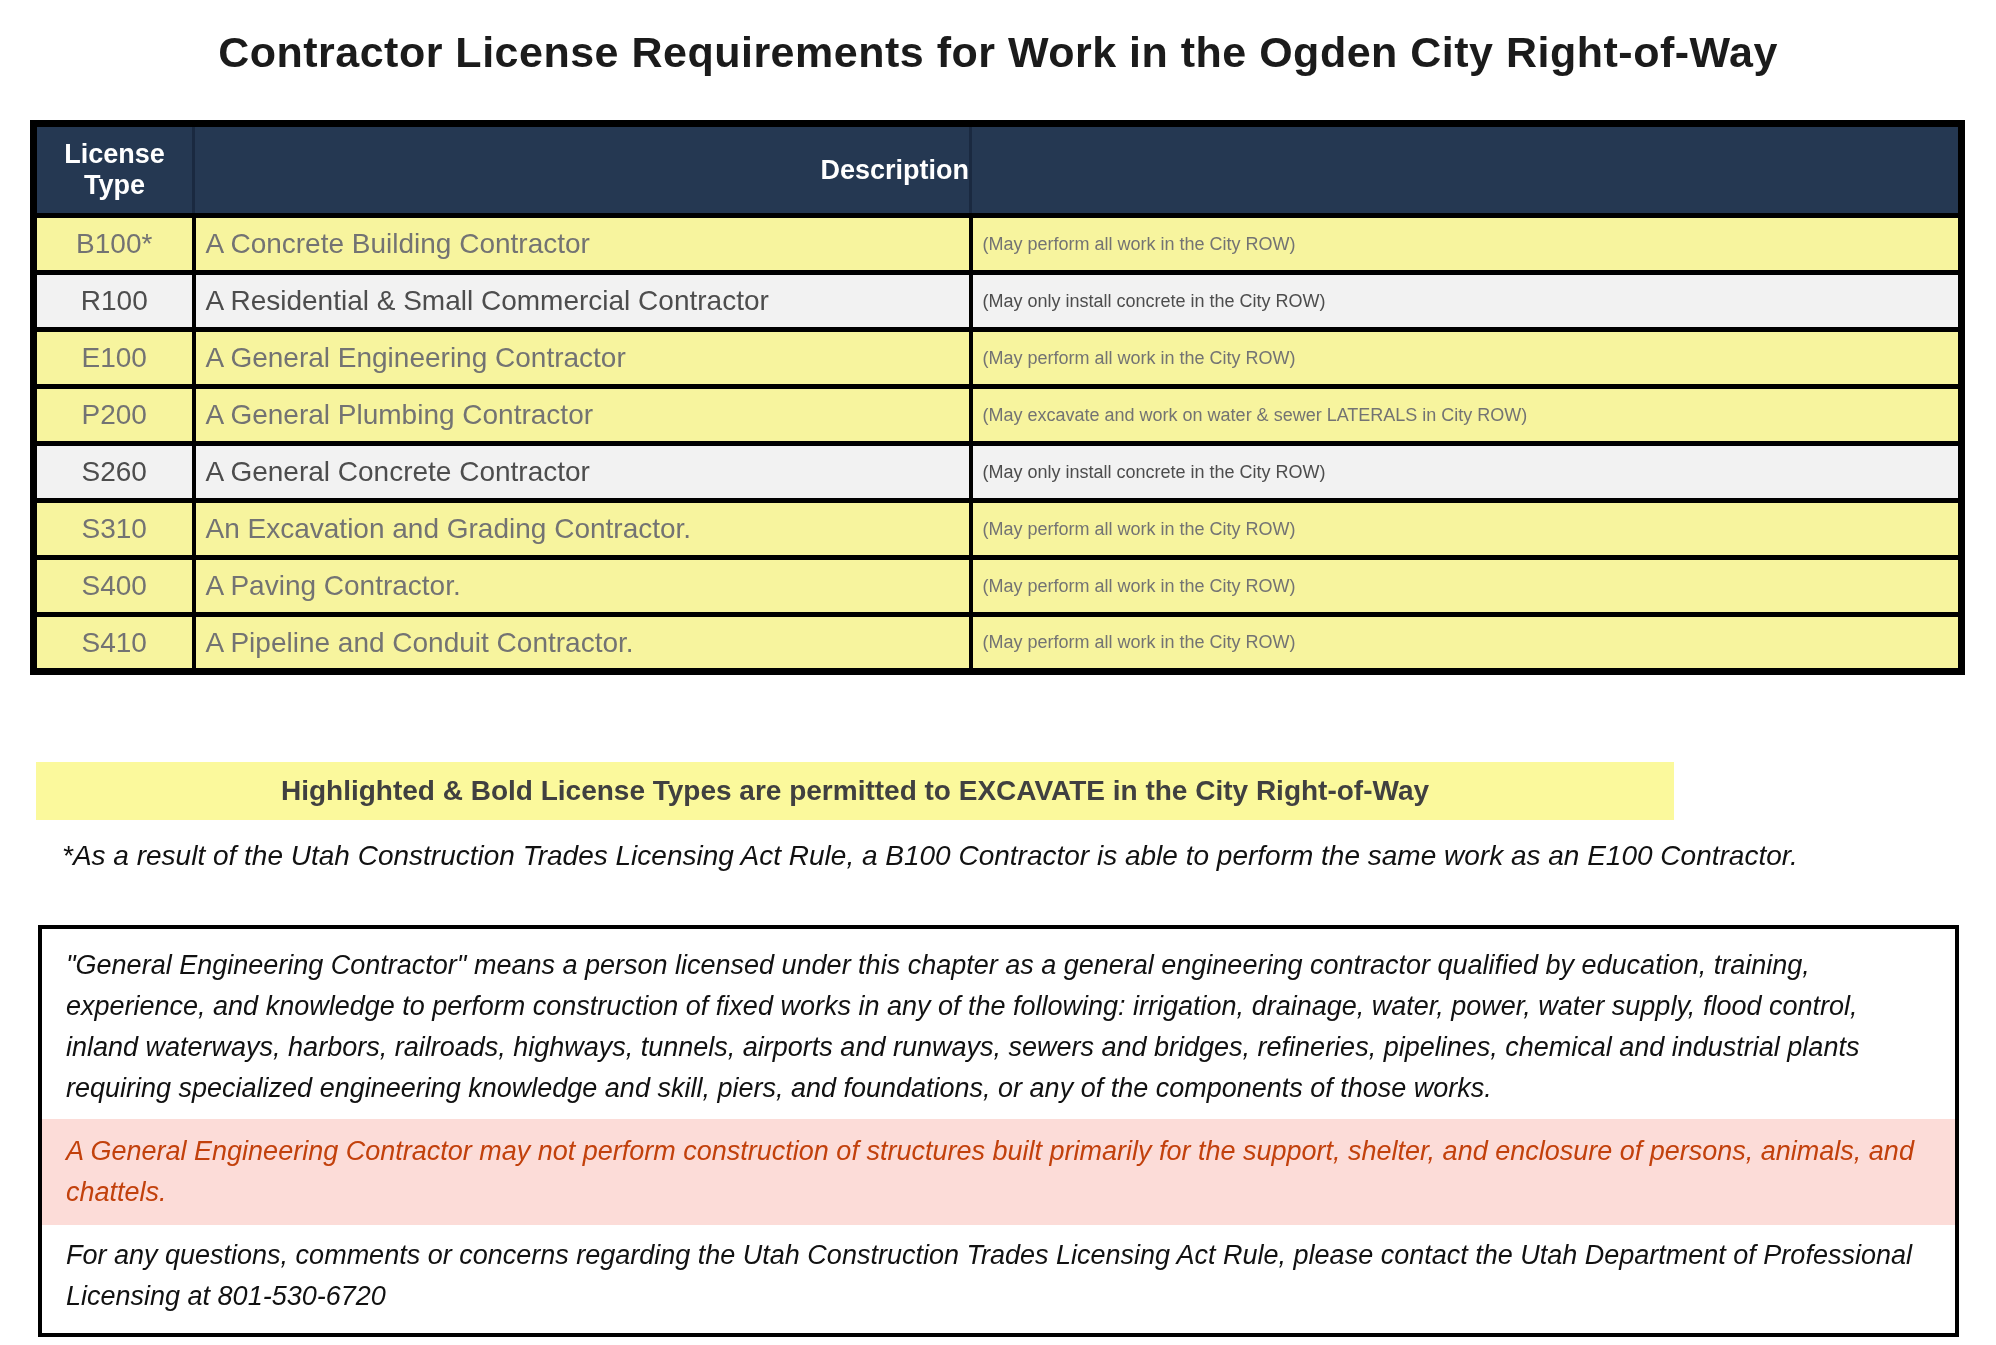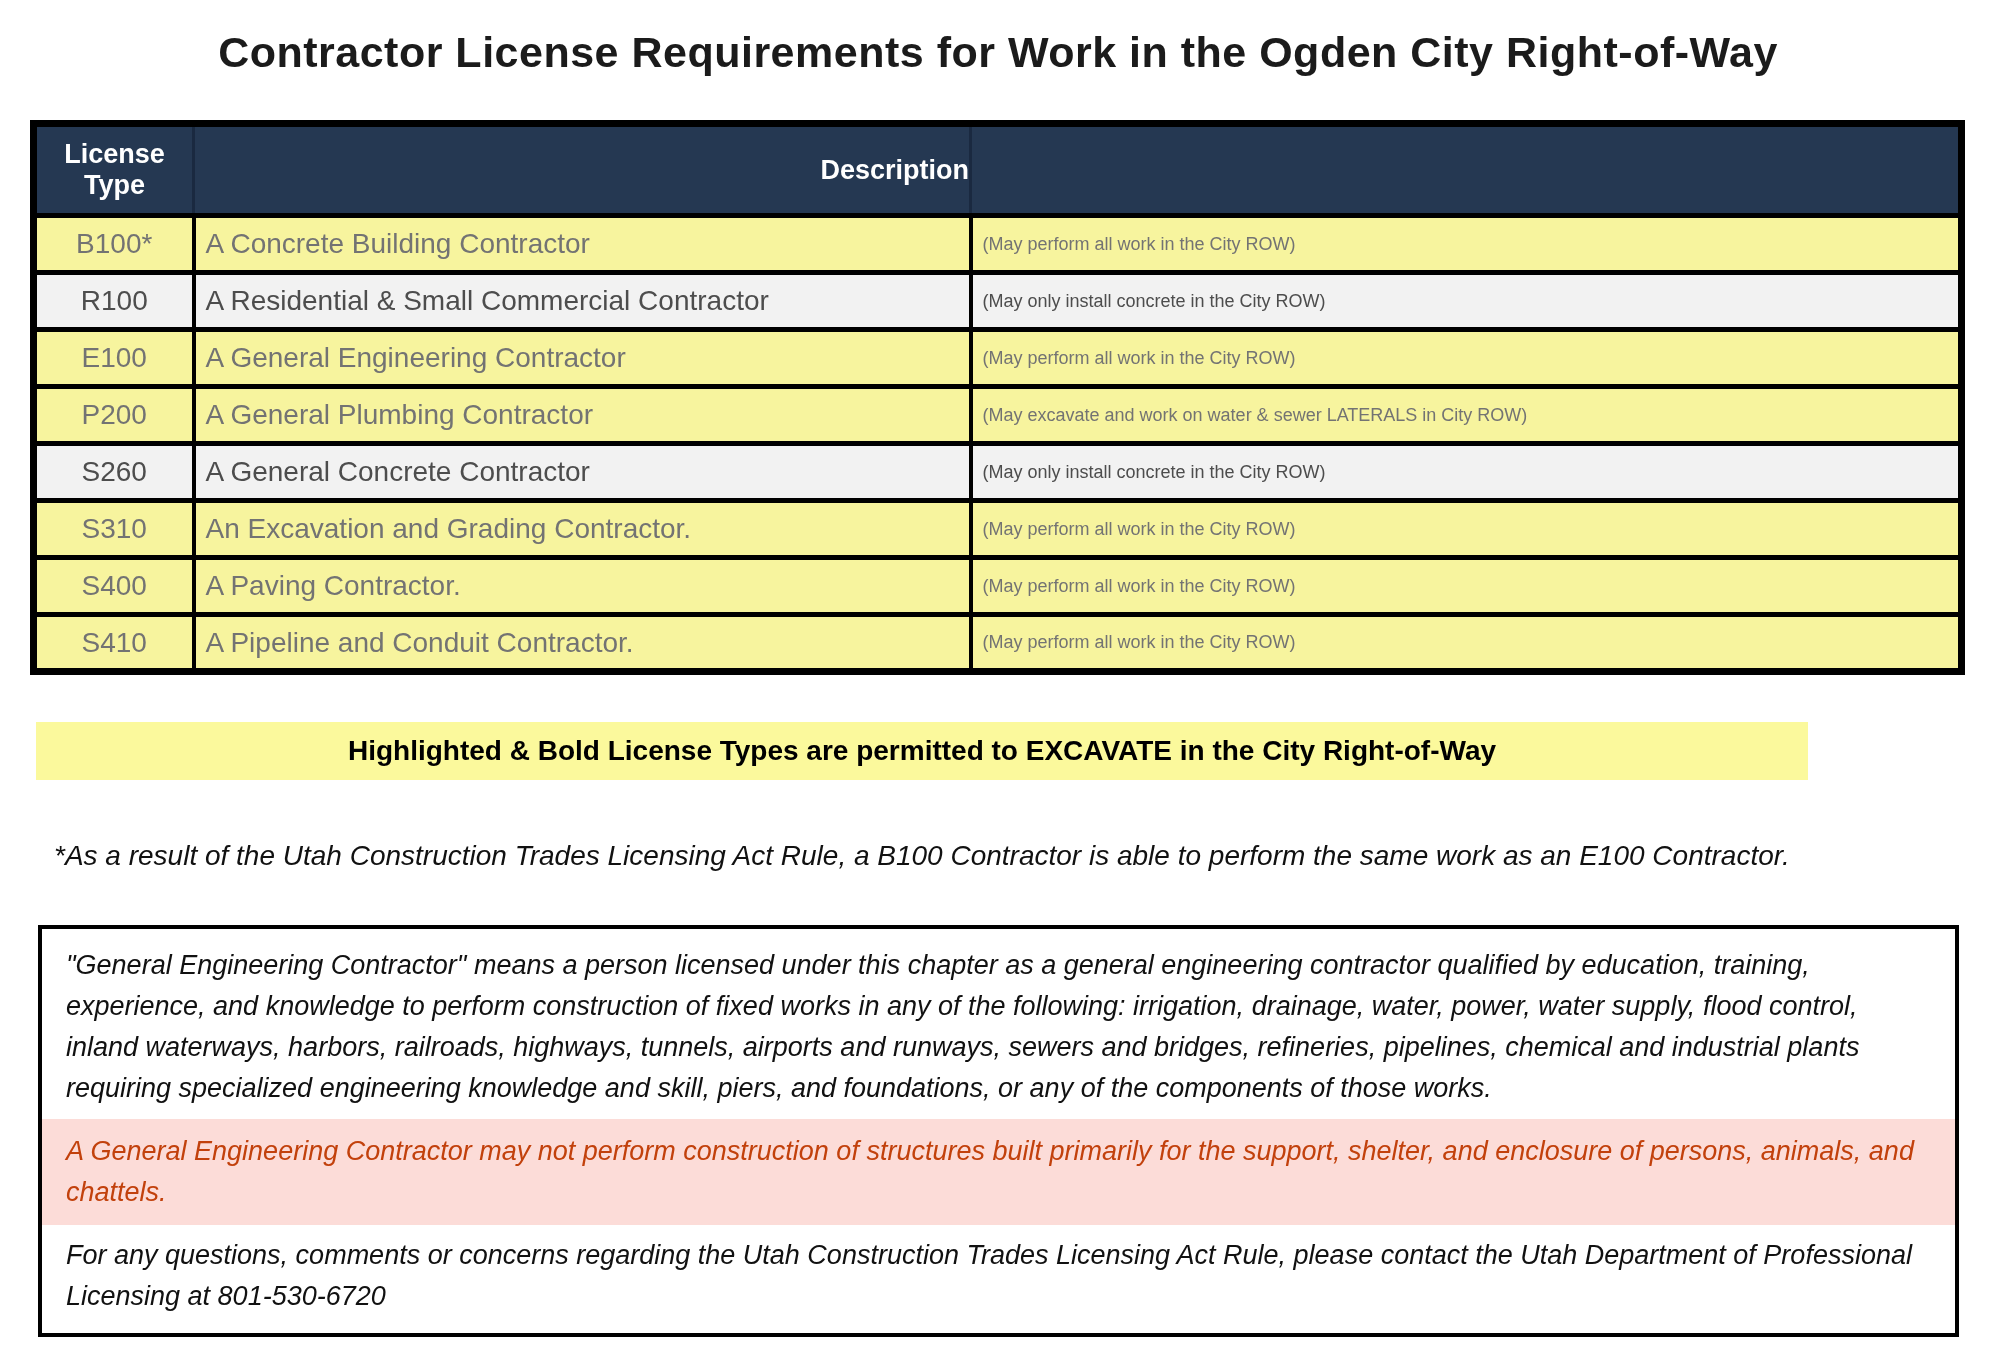--- a/index.html
+++ b/index.html
@@ -40,27 +40,27 @@
     border-top-width: 5px; border-bottom-width: 5px;
     font-size: 28px;
   }
   .license-table td.col-type { text-align: center; }
   .license-table td.col-desc { text-align: left; padding: 0 8px 0 10px; }
   .license-table td.col-note { text-align: left; padding: 0 8px 0 10px; font-size: 18px; }
   tr.hl td { background: var(--highlight-yellow, #f7f49e); font-weight: normal; color: #737373; }
   tr.plain td { background: var(--row-gray, #f2f2f2); font-weight: normal; color: #4d4d4d; }
   
   .excavate-banner {
-    position: absolute; top: 722px; left: 36px; width: 1772px; height: 58px;
+    position: absolute; top: 762px; left: 36px; width: 1638px; height: 58px;
     background: var(--banner-yellow, #fbf99c);
     text-align: center; line-height: 58px;
-    font-size: 28px; font-weight: bold; color: #000000;
+    font-size: 28px; font-weight: bold; color: #404040;
   }
   .footnote {
-    position: absolute; top: 840px; left: 54px; width: 1890px;
+    position: absolute; top: 840px; left: 62px; width: 1890px;
     font-size: 28px; font-style: italic; color: #111111;
   }
   
   .info-box {
     position: absolute; top: 925px; left: 38px; width: 1921px;
     border: 4px solid #000;
     background: #ffffff;
     font-style: italic; font-size: 27px; color: #111111;
   }
   .info-box p { line-height: 41px; }

